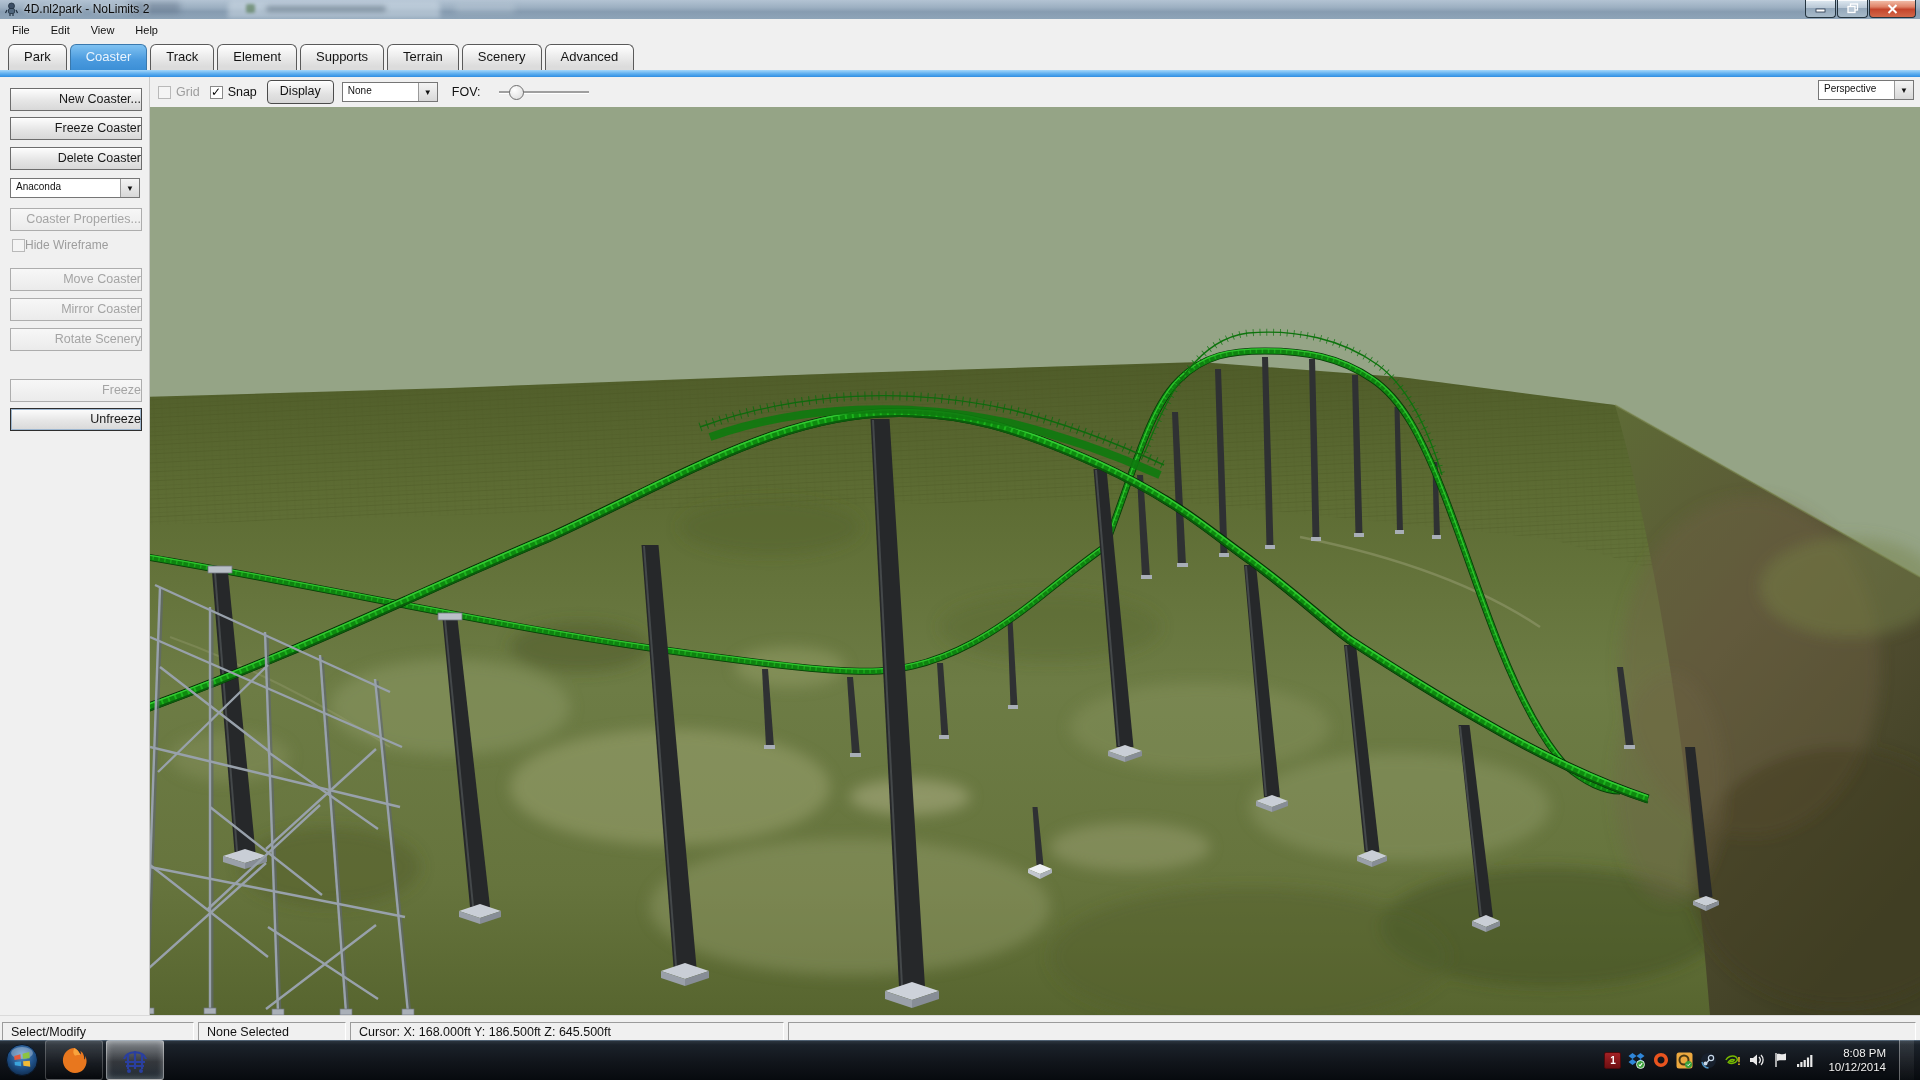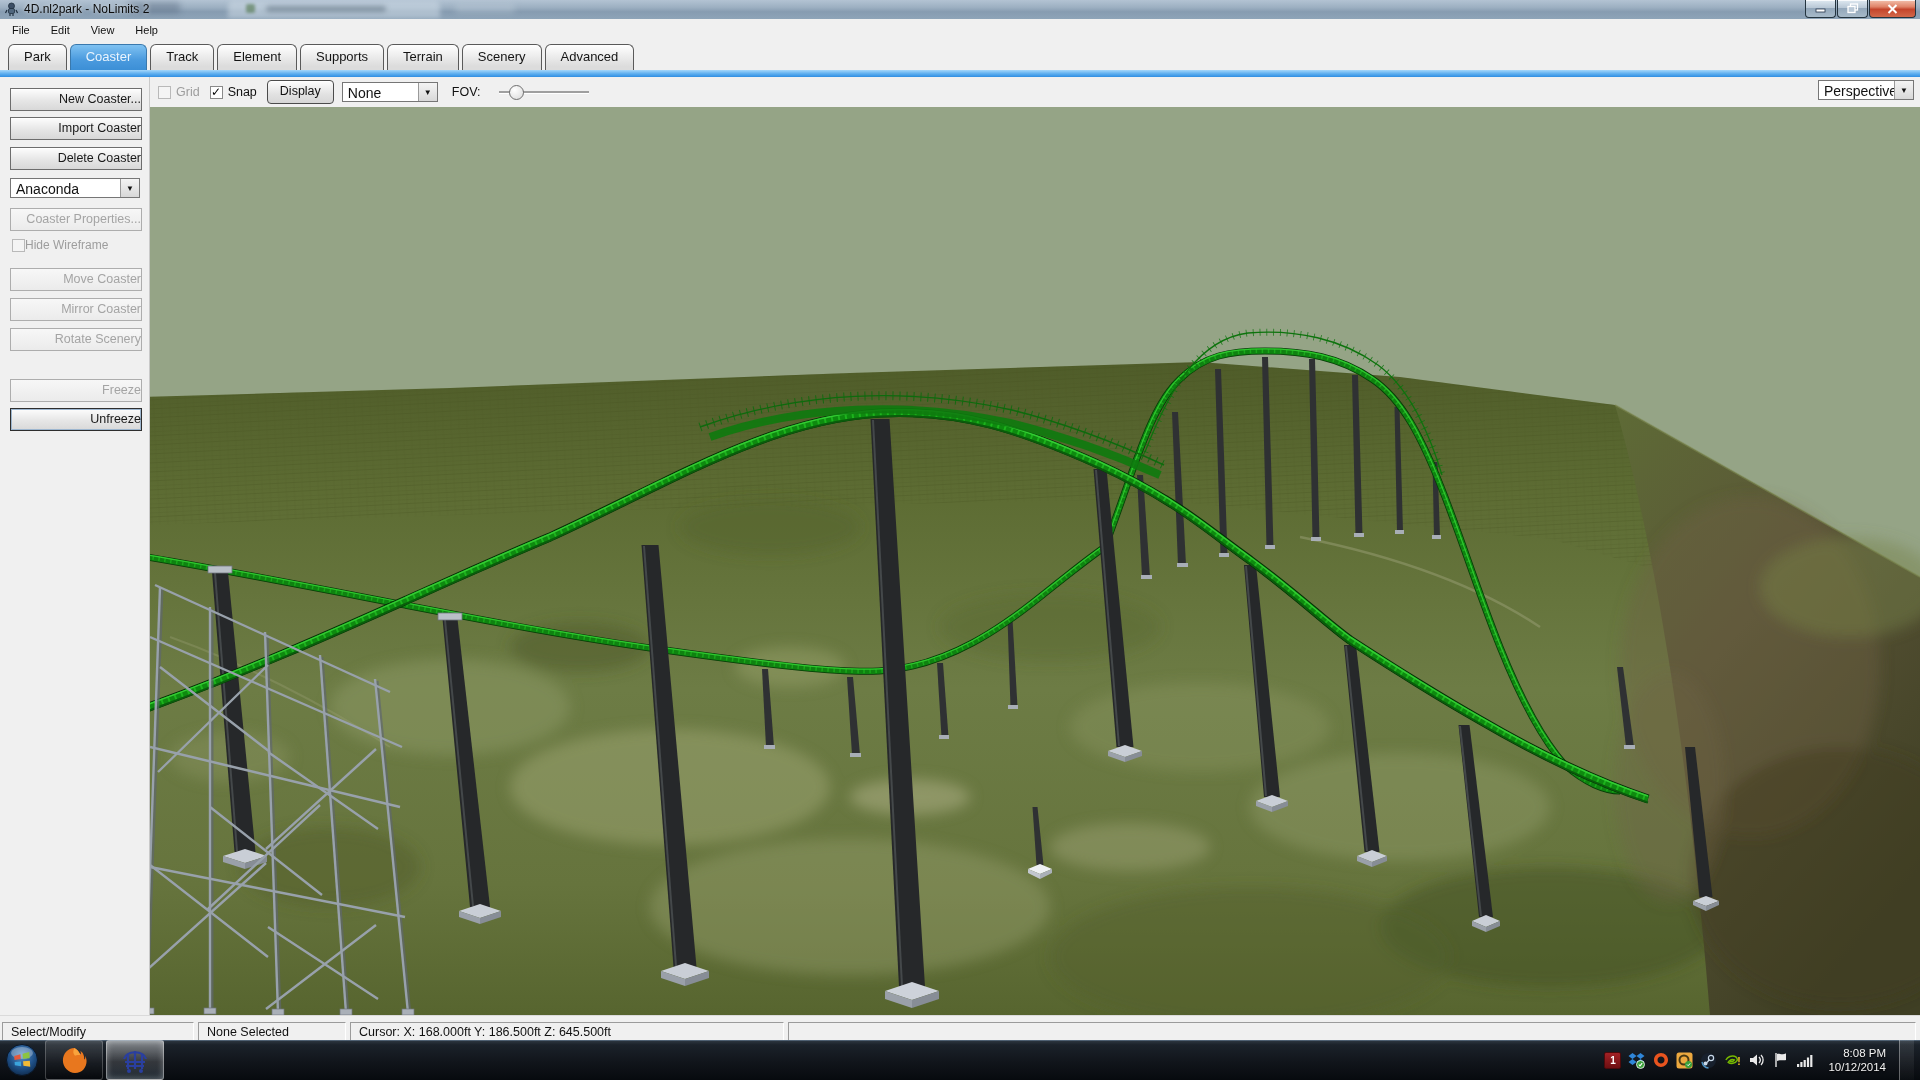--- a/index.html
+++ b/index.html
@@ -47,21 +47,21 @@
   
   .sidebar{position:absolute;left:0;top:77px;width:150px;height:938px;background:#f0f0f0;
     border-right:1px solid #c9c9c9;box-sizing:border-box;}
   .sbtn{position:absolute;left:10px;width:130px;height:21px;border:1px solid #6d6d6d;border-radius:0;
     background:linear-gradient(180deg,#fdfdfd,#e6e6e6 55%,#d8d8d8);
     font-size:12.5px;color:#191919;text-align:right;line-height:20px;
     box-shadow:inset 0 1px 0 #fff;}
   .sbtn.dis{border-color:#adadad;color:#a4a4a4;background:linear-gradient(180deg,#f7f7f7,#ebebeb);box-shadow:none;}
   .sbtn.strong{border:1px solid #2e2e2e;box-shadow:inset 0 0 0 1px #9db6cf,inset 0 1px 0 #fff;}
   .combo{position:absolute;display:flex;border:1px solid #767676;background:#fff;height:20px;box-sizing:border-box;}
-  .combo .val{flex:1;padding:2px 5px;font-size:14px;white-space:nowrap;overflow:hidden;border-radius:7px;}
+  .combo .val{flex:1;padding:2px 5px;font-size:10px;white-space:nowrap;overflow:hidden;border-radius:7px;}
   .combo .arrow{width:18px;border-left:1px solid #9a9a9a;
     background:linear-gradient(180deg,#f4f4f4,#d8d8d8);display:flex;align-items:center;justify-content:center;
     font-size:8px;color:#111;}
   .checkrow{position:absolute;display:flex;align-items:center;}
   .cbox{width:13px;height:13px;border:1px solid #8a8a8a;background:#fff;box-sizing:border-box;
     display:flex;align-items:center;justify-content:center;font-size:12px;font-weight:bold;color:#000;}
   .cbox.dis{border-color:#b9b9b9;background:#f4f4f4;}
   .cbox.checked::before{content:"\2713";margin-top:-1px;}
   .glabel{color:#9d9d9d;}
   
@@ -158,21 +158,21 @@
     <div class="tab">Element</div>
     <div class="tab">Supports</div>
     <div class="tab">Terrain</div>
     <div class="tab">Scenery</div>
     <div class="tab">Advanced</div>
   </div>
   <div class="bluestrip"></div>
 
   <div class="sidebar">
     <div class="sbtn" style="top:11px">New Coaster...</div>
-    <div class="sbtn" style="top:40px">Import Coaster</div>
+    <div class="sbtn" style="top:40px">Freeze Coaster</div>
     <div class="sbtn" style="top:70px">Delete Coaster</div>
     <div class="combo" style="left:10px;top:101px;width:130px">
       <span class="val">Anaconda</span>
       <span class="arrow">▼</span>
     </div>
     <div class="sbtn dis" style="top:131px">Coaster Properties...</div>
     <div class="checkrow" style="left:12px;top:161px">
       <span class="cbox dis"></span>
       <span class="glabel">Hide Wireframe</span>
     </div>

